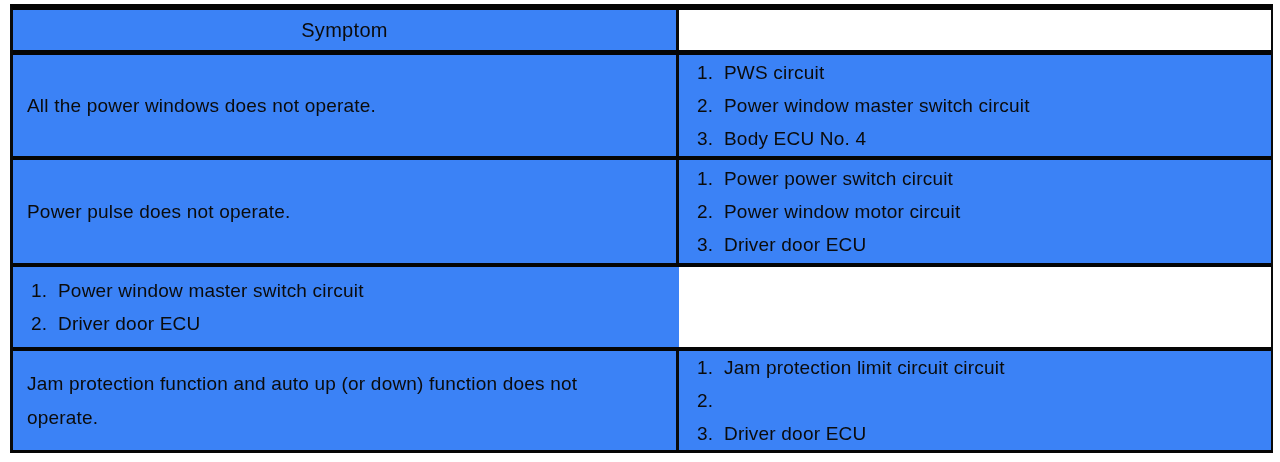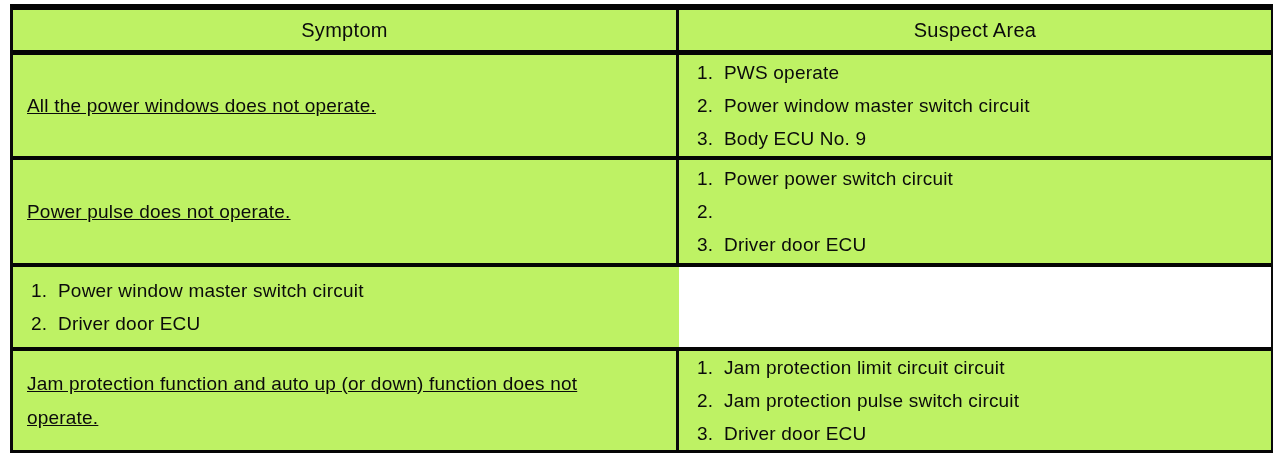--- a/index.html
+++ b/index.html
@@ -29,39 +29,38 @@
   }
   .t-row {
     display: grid;
     grid-template-columns: 666px 1fr;
     border-bottom: 4px solid #050505;
   }
   .t-row:last-child { border-bottom: none; border-radius: 12px; }
   .t-row.header { border-bottom: 5px solid #050505; }
   .cell {
     position: relative;
-    background: #bef264;
+    background: #3b82f6;
   }
   .cell.col1 { border-right: 3px solid #0a0a0a; }
   .header .cell {
     display: flex;
     align-items: center;
     justify-content: center;
     font-size: 20px;
     letter-spacing: 0.3px;
   }
   .symptom-cell {
     display: flex;
     align-items: center;
     padding-left: 14px;
     padding-right: 24px;
     font-size: 19px;
     line-height: 34px;
     letter-spacing: 0.2px;
-    text-decoration: underline;
   }
   .symptom-cell .symptom-text { max-width: 585px; }
   .suspect-cell {
     display: flex;
     flex-direction: column;
     justify-content: center;
     padding-left: 18px;
     padding-right: 10px;
     font-size: 19px;
     letter-spacing: 0.2px;
@@ -85,56 +84,54 @@
 </head>
 <body>
 
 <div class="scan-page">
   <div class="diag-table">
 
     <div class="t-row header">
       <div class="cell col1">
         <span>Symptom</span>
       </div>
-      <div class="cell">
-        <span>Suspect Area</span>
-      </div>
     </div>
 
     <div class="t-row">
       <div class="cell col1 symptom-cell">
         <span class="symptom-text">All the power windows does not operate.</span>
       </div>
       <div class="cell suspect-cell">
         <div class="suspect-item">
           <span class="item-num">1.</span>
-          <span class="item-text">PWS operate</span>
+          <span class="item-text">PWS circuit</span>
         </div>
         <div class="suspect-item">
           <span class="item-num">2.</span>
           <span class="item-text">Power window master switch circuit</span>
         </div>
         <div class="suspect-item">
           <span class="item-num">3.</span>
-          <span class="item-text">Body ECU No. 9</span>
+          <span class="item-text">Body ECU No. 4</span>
         </div>
       </div>
     </div>
 
     <div class="t-row">
       <div class="cell col1 symptom-cell">
         <span class="symptom-text">Power pulse does not operate.</span>
       </div>
       <div class="cell suspect-cell">
         <div class="suspect-item">
           <span class="item-num">1.</span>
           <span class="item-text">Power power switch circuit</span>
         </div>
         <div class="suspect-item">
           <span class="item-num">2.</span>
+          <span class="item-text">Power window motor circuit</span>
         </div>
         <div class="suspect-item">
           <span class="item-num">3.</span>
           <span class="item-text">Driver door ECU</span>
         </div>
       </div>
     </div>
 
     <div class="t-row">
       <div class="cell suspect-cell">
@@ -153,21 +150,20 @@
       <div class="cell col1 symptom-cell">
         <span class="symptom-text">Jam protection function and auto up (or down) function does not operate.</span>
       </div>
       <div class="cell suspect-cell">
         <div class="suspect-item">
           <span class="item-num">1.</span>
           <span class="item-text">Jam protection limit circuit circuit</span>
         </div>
         <div class="suspect-item">
           <span class="item-num">2.</span>
-          <span class="item-text">Jam protection pulse switch circuit</span>
         </div>
         <div class="suspect-item">
           <span class="item-num">3.</span>
           <span class="item-text">Driver door ECU</span>
         </div>
       </div>
     </div>
 
   </div>
 </div>

